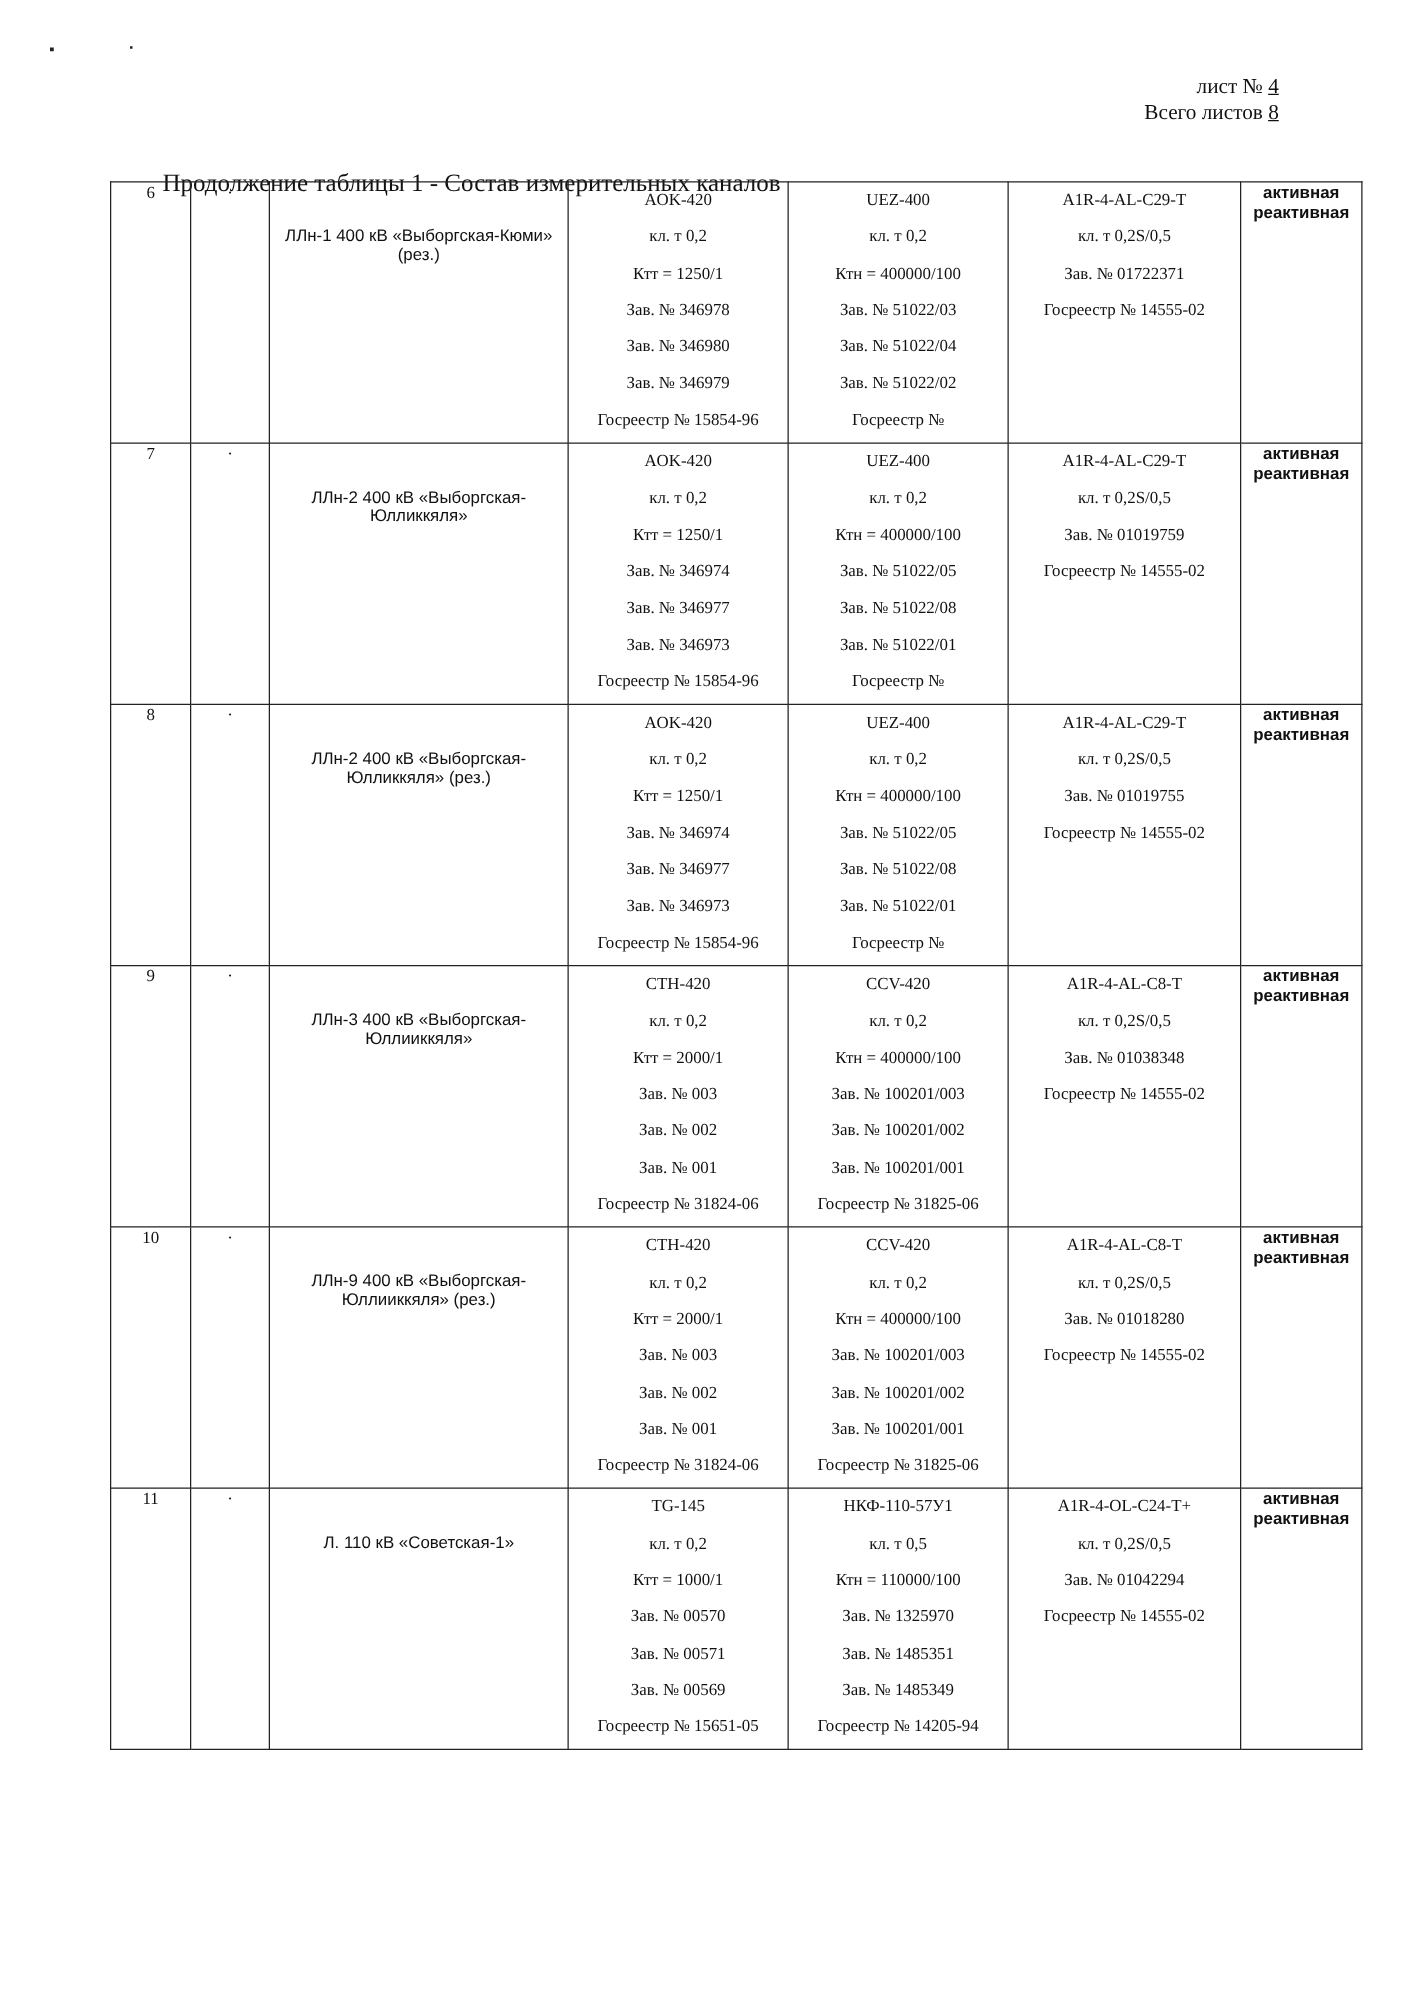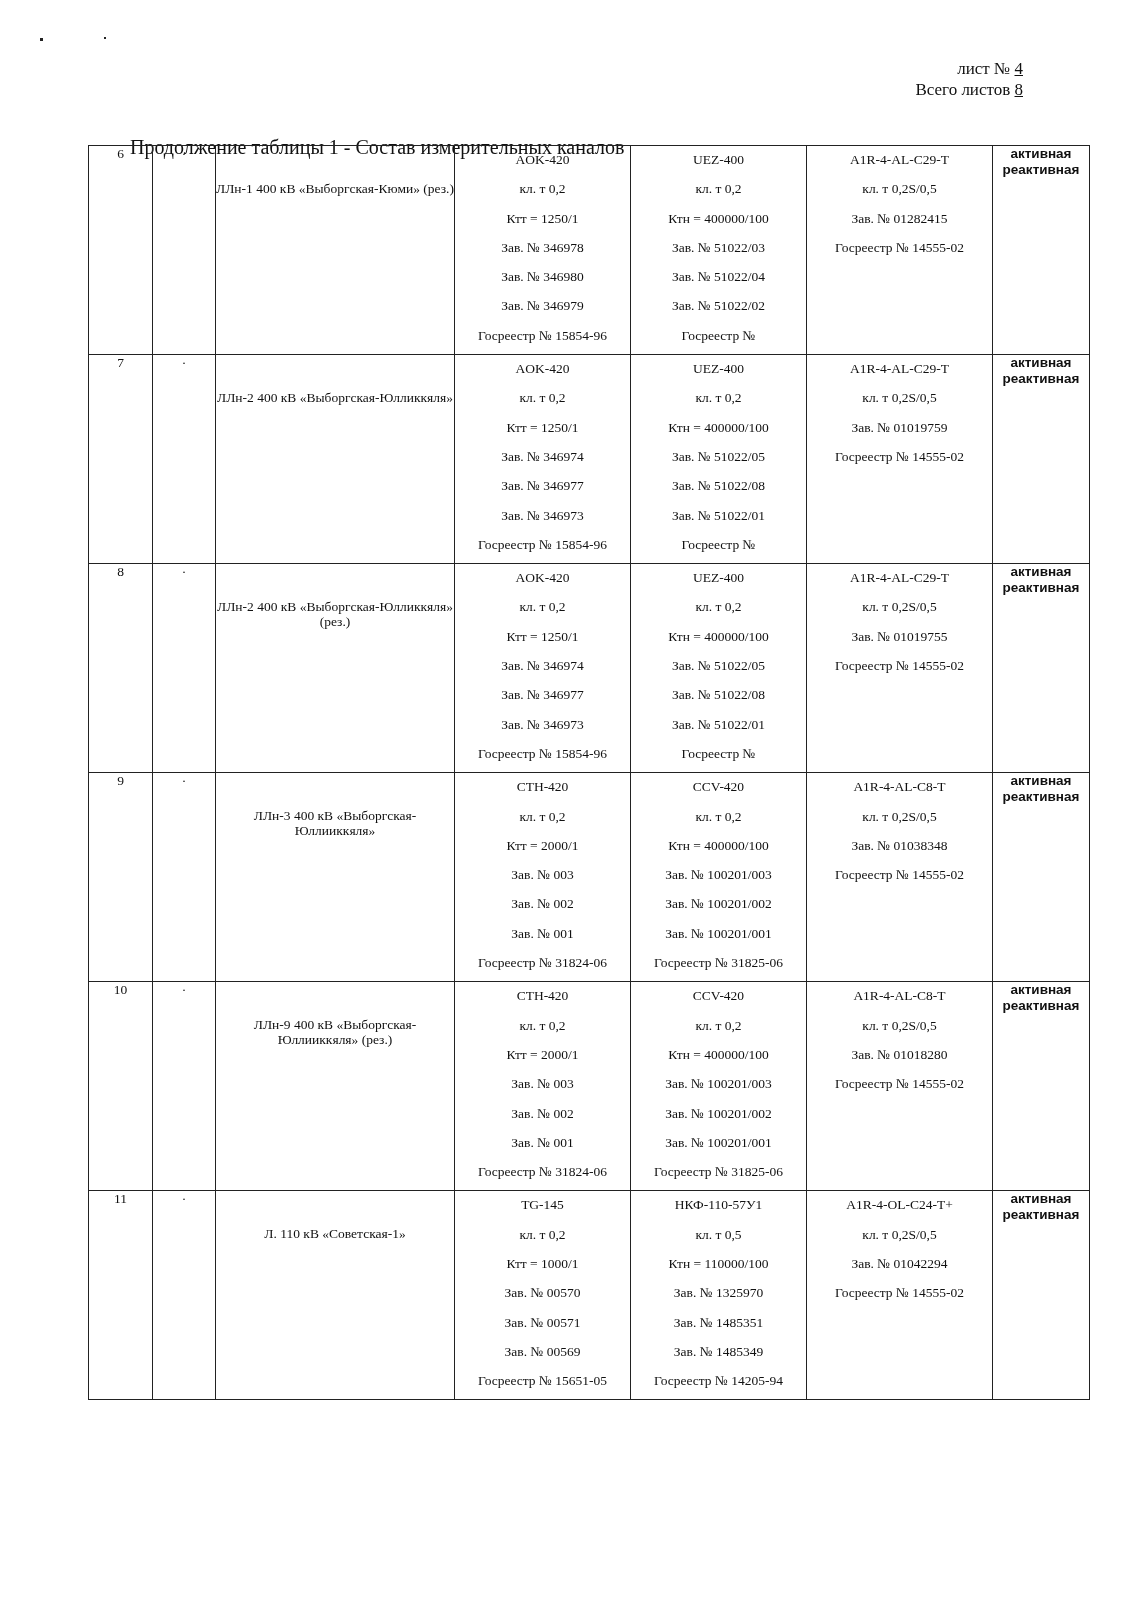--- a/index.html
+++ b/index.html
@@ -20,21 +20,21 @@
     position: absolute; left: 88px; top: 145px;
     border-collapse: collapse; table-layout: fixed; width: 1001px;
   }
   table.main td {
     border: 1.3px solid #222; padding: 0; vertical-align: top;
     font-size: 13.5px; text-align: center;
   }
   td.c-num, td.c-dot { vertical-align: middle; }
   td.c-energy { vertical-align: middle; font-family: "Liberation Sans", "DejaVu Sans", sans-serif; font-size: 13px; line-height: 16px; font-weight: bold; }
   td.c-name { font-family: "Liberation Sans", "DejaVu Sans", sans-serif; font-size: 13.5px; line-height: 15px; }
-  .name-inner { padding-top: 35px; font-family: Liberation Serif, serif; }
+  .name-inner { padding-top: 35px; }
   .lines { padding-top: 3px; }
   .lines div { height: 29.3px; line-height: 22px; white-space: nowrap; }
   tr.data-row { height: 204px; }
 </style>
 </head>
 <body>
 
 <div class="speck" style="left:40px;top:38px;"></div>
 <div class="speck" style="left:104px;top:37px;width:2px;height:2px;"></div>
 
@@ -87,21 +87,21 @@
             <div>Зав. № 51022/03</div>
             <div>Зав. № 51022/04</div>
             <div>Зав. № 51022/02</div>
             <div>Госреестр №</div>
           </div>
         </td>
     <td>
           <div class="lines">
             <div>A1R-4-AL-C29-T</div>
             <div>кл. т 0,2S/0,5</div>
-            <div>Зав. № 01282415</div>
+            <div>Зав. № 01722371</div>
             <div>Госреестр № 14555-02</div>
           </div>
         </td>
     <td class="c-energy">
           <div>
             <div>активная</div>
             <div>реактивная</div>
           </div>
         </td>
   </tr>

